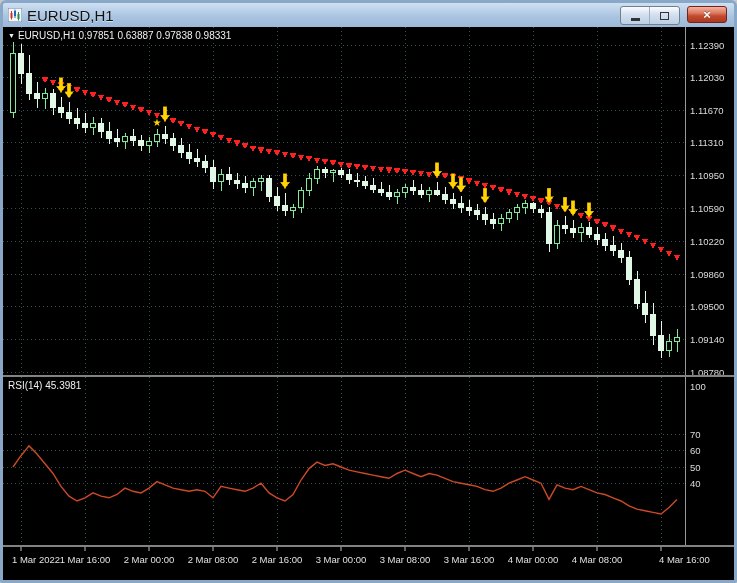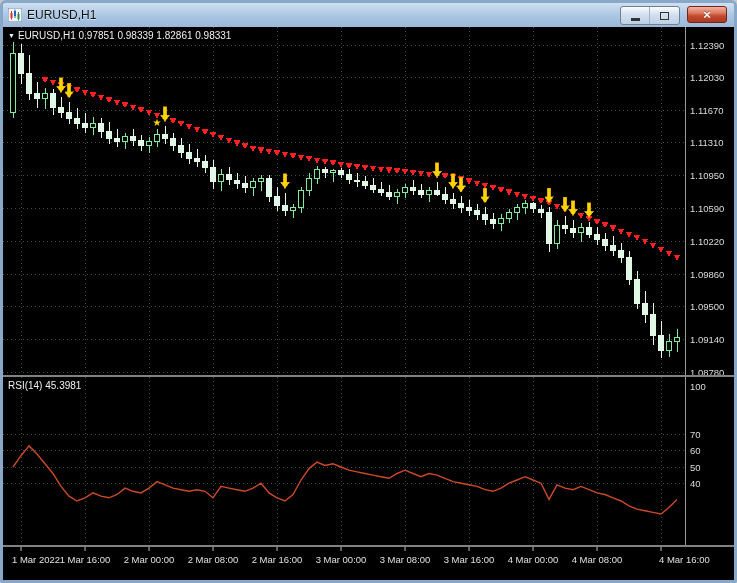--- a/index.html
+++ b/index.html
@@ -1,21 +1,21 @@
 <!DOCTYPE html>
 <html><head>
 <meta charset="utf-8">
 <style>
   html,body{margin:0;padding:0;background:#c8c8c8;font-family:"Liberation Sans",sans-serif;}
   .window{position:relative;width:737px;height:583px;box-sizing:border-box;
     border:3px solid #89a7c7;border-radius:6px 6px 2px 2px;overflow:hidden;
     background:linear-gradient(#c3d8ee,#9db9da);box-shadow:inset 0 0 0 1px rgba(255,255,255,.5);}
   .titlebar{height:24px;padding:0 5px;display:flex;align-items:center;gap:5px;position:relative;
     background:linear-gradient(#cfe0f2,#aac5e2 55%,#9cb8d8);}
-  .title-text{font-size:12px;color:#111;text-shadow:0 1px 0 rgba(255,255,255,.55);}
+  .title-text{font-size:15px;color:#111;text-shadow:0 1px 0 rgba(255,255,255,.55);}
   .app-icon{width:14px;height:14px;display:inline-block;line-height:0;}
   .controls{position:absolute;right:7px;top:3px;display:flex;align-items:flex-start;}
   .btn{height:17px;display:flex;align-items:center;justify-content:center;box-sizing:border-box;cursor:default;}
   .btn-group{display:flex;border:1px solid #70808f;border-radius:3px;overflow:hidden;
     background:linear-gradient(#fbfdfe,#d2e0ef 45%,#bccfe4);}
   .btn-min,.btn-max{width:29px;}
   .btn-min{border-right:1px solid #9fb0c0;}
   .glyph-min{width:9px;height:3px;background:#333;margin-top:8px;}
   .glyph-max{width:9px;height:8px;border:1px solid #333;box-sizing:border-box;}
   .btn-close{width:40px;margin-left:7px;border:1px solid #7a2015;border-radius:3px;
@@ -354,21 +354,21 @@
           <path d="M 450 161.6 L 445.5 155.1 L 448.4 155.1 L 448.4 146.6 L 451.6 146.6 L 451.6 155.1 L 454.5 155.1 Z" fill="#ffd400" stroke="#c89400" stroke-width="0.6"></path>
           <path d="M 458 165.3 L 453.5 158.8 L 456.4 158.8 L 456.4 150.3 L 459.6 150.3 L 459.6 158.8 L 462.5 158.8 Z" fill="#ffd400" stroke="#c89400" stroke-width="0.6"></path>
           <path d="M 482 176.1 L 477.5 169.6 L 480.4 169.6 L 480.4 161.1 L 483.6 161.1 L 483.6 169.6 L 486.5 169.6 Z" fill="#ffd400" stroke="#c89400" stroke-width="0.6"></path>
           <path d="M 546 176.1 L 541.5 169.6 L 544.4 169.6 L 544.4 161.1 L 547.6 161.1 L 547.6 169.6 L 550.5 169.6 Z" fill="#ffd400" stroke="#c89400" stroke-width="0.6"></path>
           <path d="M 562 185.2 L 557.5 178.7 L 560.4 178.7 L 560.4 170.2 L 563.6 170.2 L 563.6 178.7 L 566.5 178.7 Z" fill="#ffd400" stroke="#c89400" stroke-width="0.6"></path>
           <path d="M 570 188.8 L 565.5 182.3 L 568.4 182.3 L 568.4 173.8 L 571.6 173.8 L 571.6 182.3 L 574.5 182.3 Z" fill="#ffd400" stroke="#c89400" stroke-width="0.6"></path>
           <path d="M 586 190.6 L 581.5 184.1 L 584.4 184.1 L 584.4 175.6 L 587.6 175.6 L 587.6 184.1 L 590.5 184.1 Z" fill="#ffd400" stroke="#c89400" stroke-width="0.6"></path>
           <text x="154" y="99.2" fill="#ffd400" font-size="10" text-anchor="middle">★</text>
           <line x1="682" y1="0" x2="682" y2="348" stroke="#9a9a9a" stroke-width="1"></line>
         </svg>
-      <div class="overlay-label"><span class="tri">▼</span><span>EURUSD,H1 0.97851 0.98339 1.82861 0.98331</span></div>
+      <div class="overlay-label"><span class="tri">▼</span><span>EURUSD,H1 0.97851 0.63887 0.97838 0.98331</span></div>
     </div>
     <div class="sep"></div>
     <div class="pane" style="height:168px">
       <svg id="rsi-svg" width="731" height="168" shape-rendering="crispEdges">
           <line x1="18" y1="0" x2="18" y2="168" stroke="#2e5151" stroke-width="1" stroke-dasharray="1,3"></line>
           <line x1="82" y1="0" x2="82" y2="168" stroke="#2e5151" stroke-width="1" stroke-dasharray="1,3"></line>
           <line x1="146" y1="0" x2="146" y2="168" stroke="#2e5151" stroke-width="1" stroke-dasharray="1,3"></line>
           <line x1="210" y1="0" x2="210" y2="168" stroke="#2e5151" stroke-width="1" stroke-dasharray="1,3"></line>
           <line x1="274" y1="0" x2="274" y2="168" stroke="#2e5151" stroke-width="1" stroke-dasharray="1,3"></line>
           <line x1="338" y1="0" x2="338" y2="168" stroke="#2e5151" stroke-width="1" stroke-dasharray="1,3"></line>

